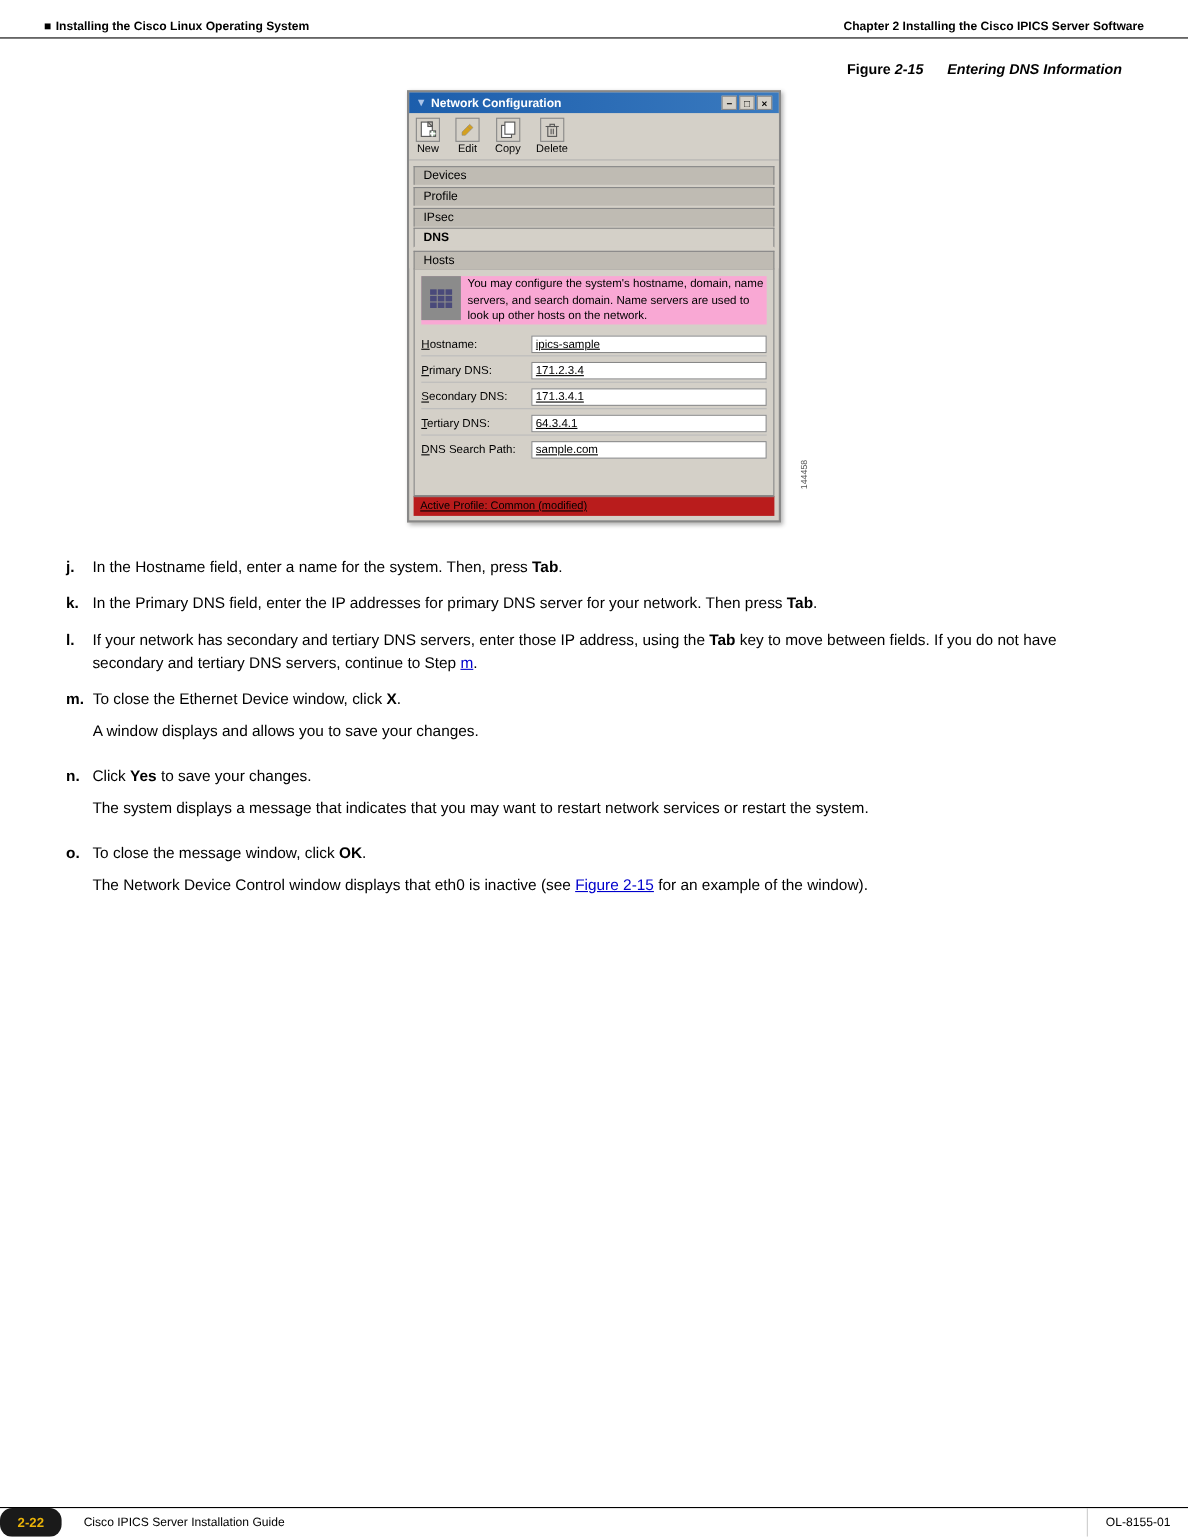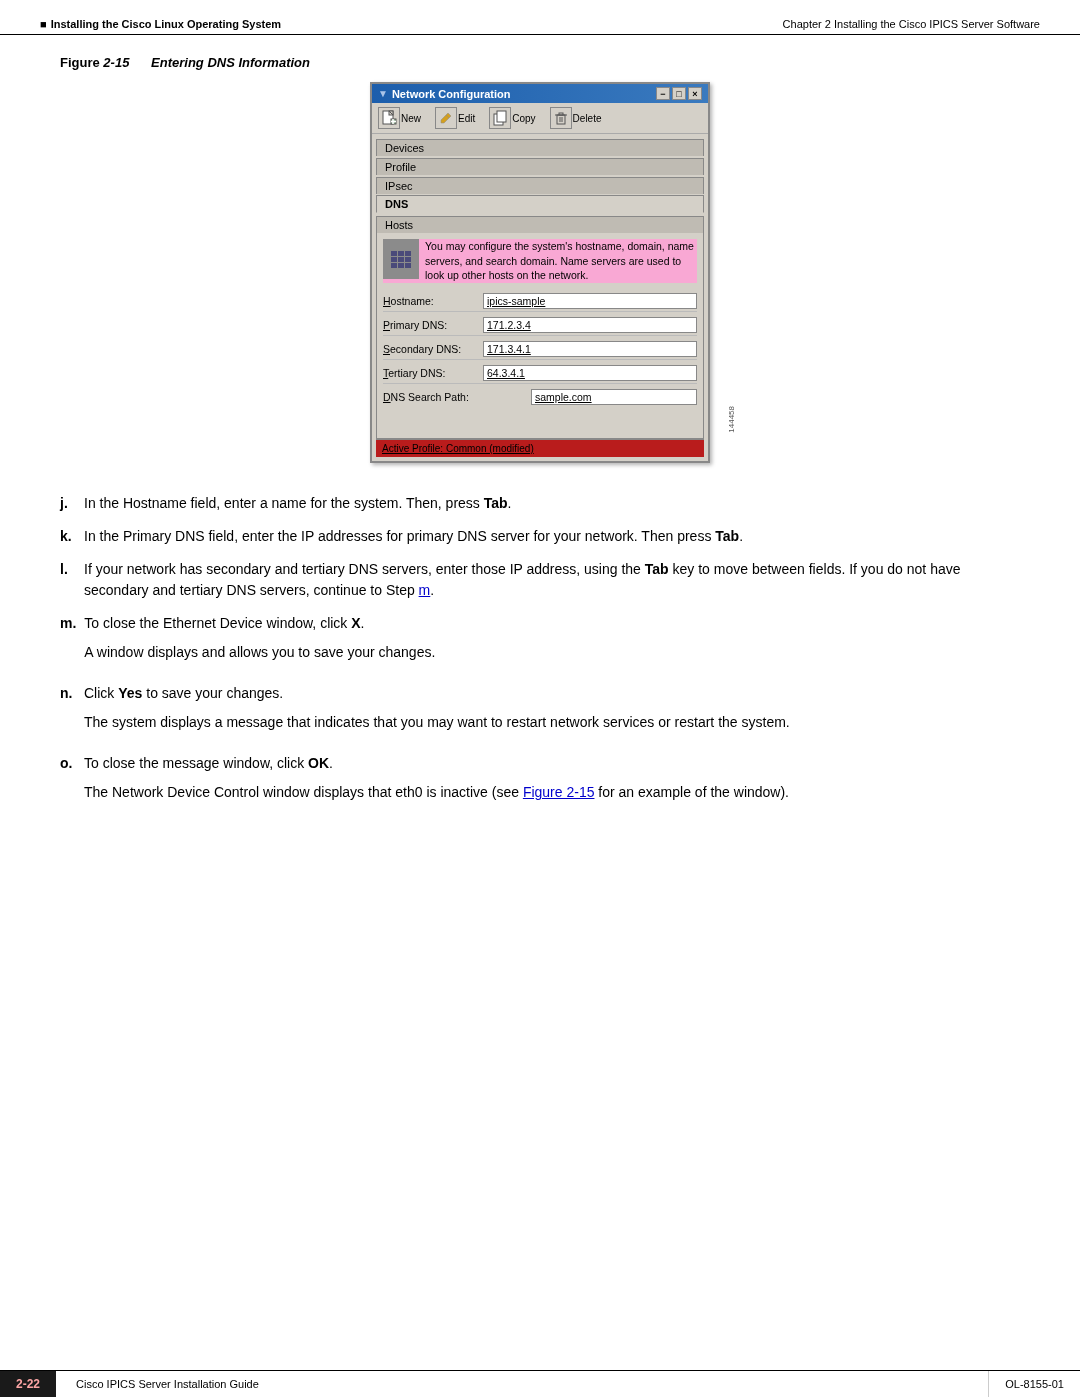--- a/index.html
+++ b/index.html
@@ -23,21 +23,21 @@
       margin-bottom: 0;
     }
 
     
     .main-content {
       padding: 20px 60px 20px 60px;
     }
 
     
     .figure-caption {
-      text-align: left;
+      text-align: right;
       font-size: 13px;
       font-weight: bold;
       margin-bottom: 12px;
       font-style: italic;
     }
     .figure-number {
       font-style: normal;
       font-weight: bold;
     }
 
@@ -108,21 +108,21 @@
     .window-toolbar {
       background: #d4d0c8;
       padding: 4px 6px;
       display: flex;
       align-items: flex-end;
       gap: 14px;
       border-bottom: 1px solid #aaa;
     }
     .toolbar-btn {
       display: flex;
-      flex-direction: row;
+      flex-direction: column;
       align-items: center;
       gap: 1px;
       cursor: pointer;
       font-size: 10px;
     }
     .toolbar-icon {
       width: 22px;
       height: 22px;
       background: #d4d0c8;
       border: 1px solid #888;
@@ -279,24 +279,25 @@
       bottom: 0;
       left: 0;
       right: 0;
       border-top: 1px solid #000;
       display: flex;
       justify-content: space-between;
       align-items: stretch;
     }
     .footer-left {
       background: #1a1a1a;
-      color: #fca5a5;
+      color: #eab308;
       padding: 6px 16px;
       font-size: 12px;
       font-weight: bold;
+      border-radius: 11px;
     }
     .footer-center {
       flex: 1;
       padding: 6px 20px;
       font-size: 11px;
       display: flex;
       align-items: center;
     }
     .footer-right {
       padding: 6px 16px;
@@ -308,21 +309,21 @@
     }
   </style>
 </head>
 <body>
 
 <div class="page-header">
   <div style="font-size:11px; font-weight:bold; display:flex; align-items:center; gap:4px;">
     <span>■</span>
     <span>Installing the Cisco Linux Operating System</span>
   </div>
-  <div style="font-size:11px; font-weight:normal;">
+  <div style="font-size:11px; font-weight:bold;">
     <span>Chapter 2    Installing the Cisco IPICS Server Software</span>
   </div>
 </div>
 
 <div class="main-content">
 
   <div class="figure-caption">
     <span class="figure-number">Figure </span>
     <span>2-15</span>
     <span>&nbsp;&nbsp;&nbsp;&nbsp;</span>
@@ -435,21 +436,21 @@
             <span class="underline">S</span>econdary DNS:
           </div>
           <input class="form-input" value="171.3.4.1" readonly="" style="">
         </div>
         <div class="form-row">
           <div class="form-label">
             <span class="underline">T</span>ertiary DNS:
           </div>
           <input class="form-input" value="64.3.4.1" readonly="" style="">
         </div>
-        <div class="form-row" style="border-bottom:none;gap:48px;">
+        <div class="form-row" style="border-bottom:none;">
           <div class="form-label">
             <span class="underline">D</span>NS Search Path:
           </div>
           <input class="form-input" value="sample.com" readonly="" style="">
         </div>
 
         <div style="height: 22px;"></div>
       </div>
 
       <div class="window-statusbar">

